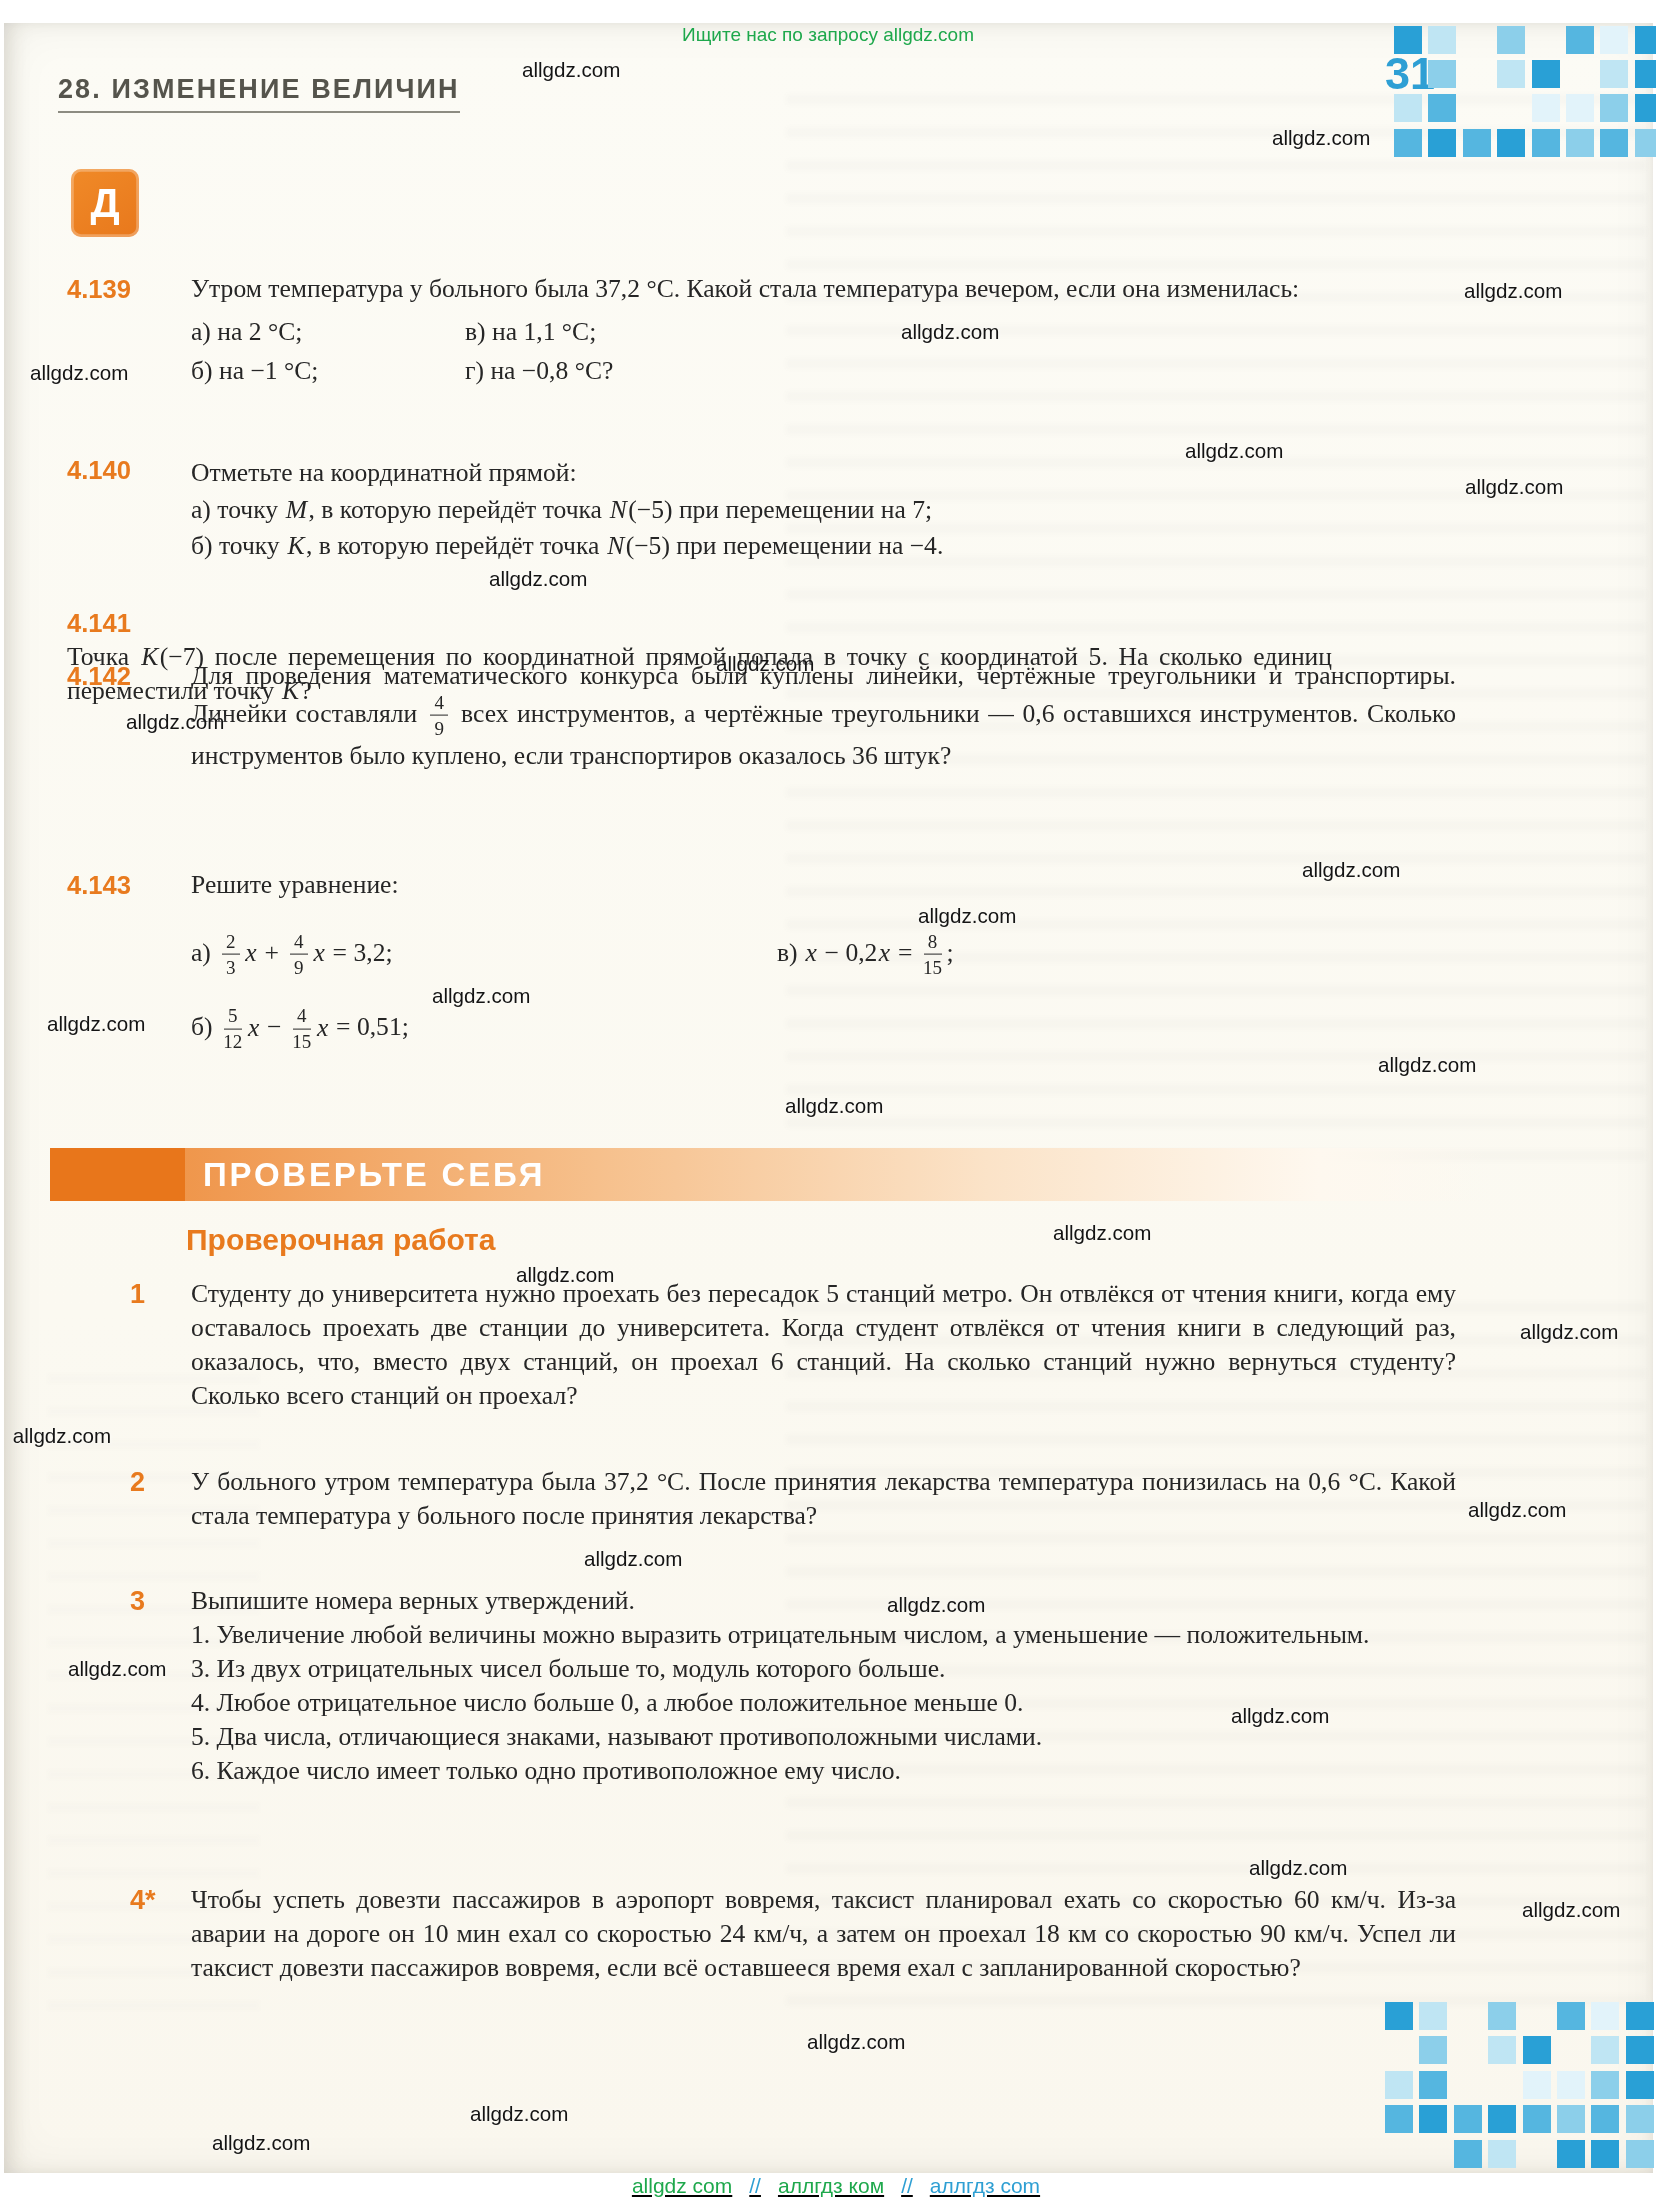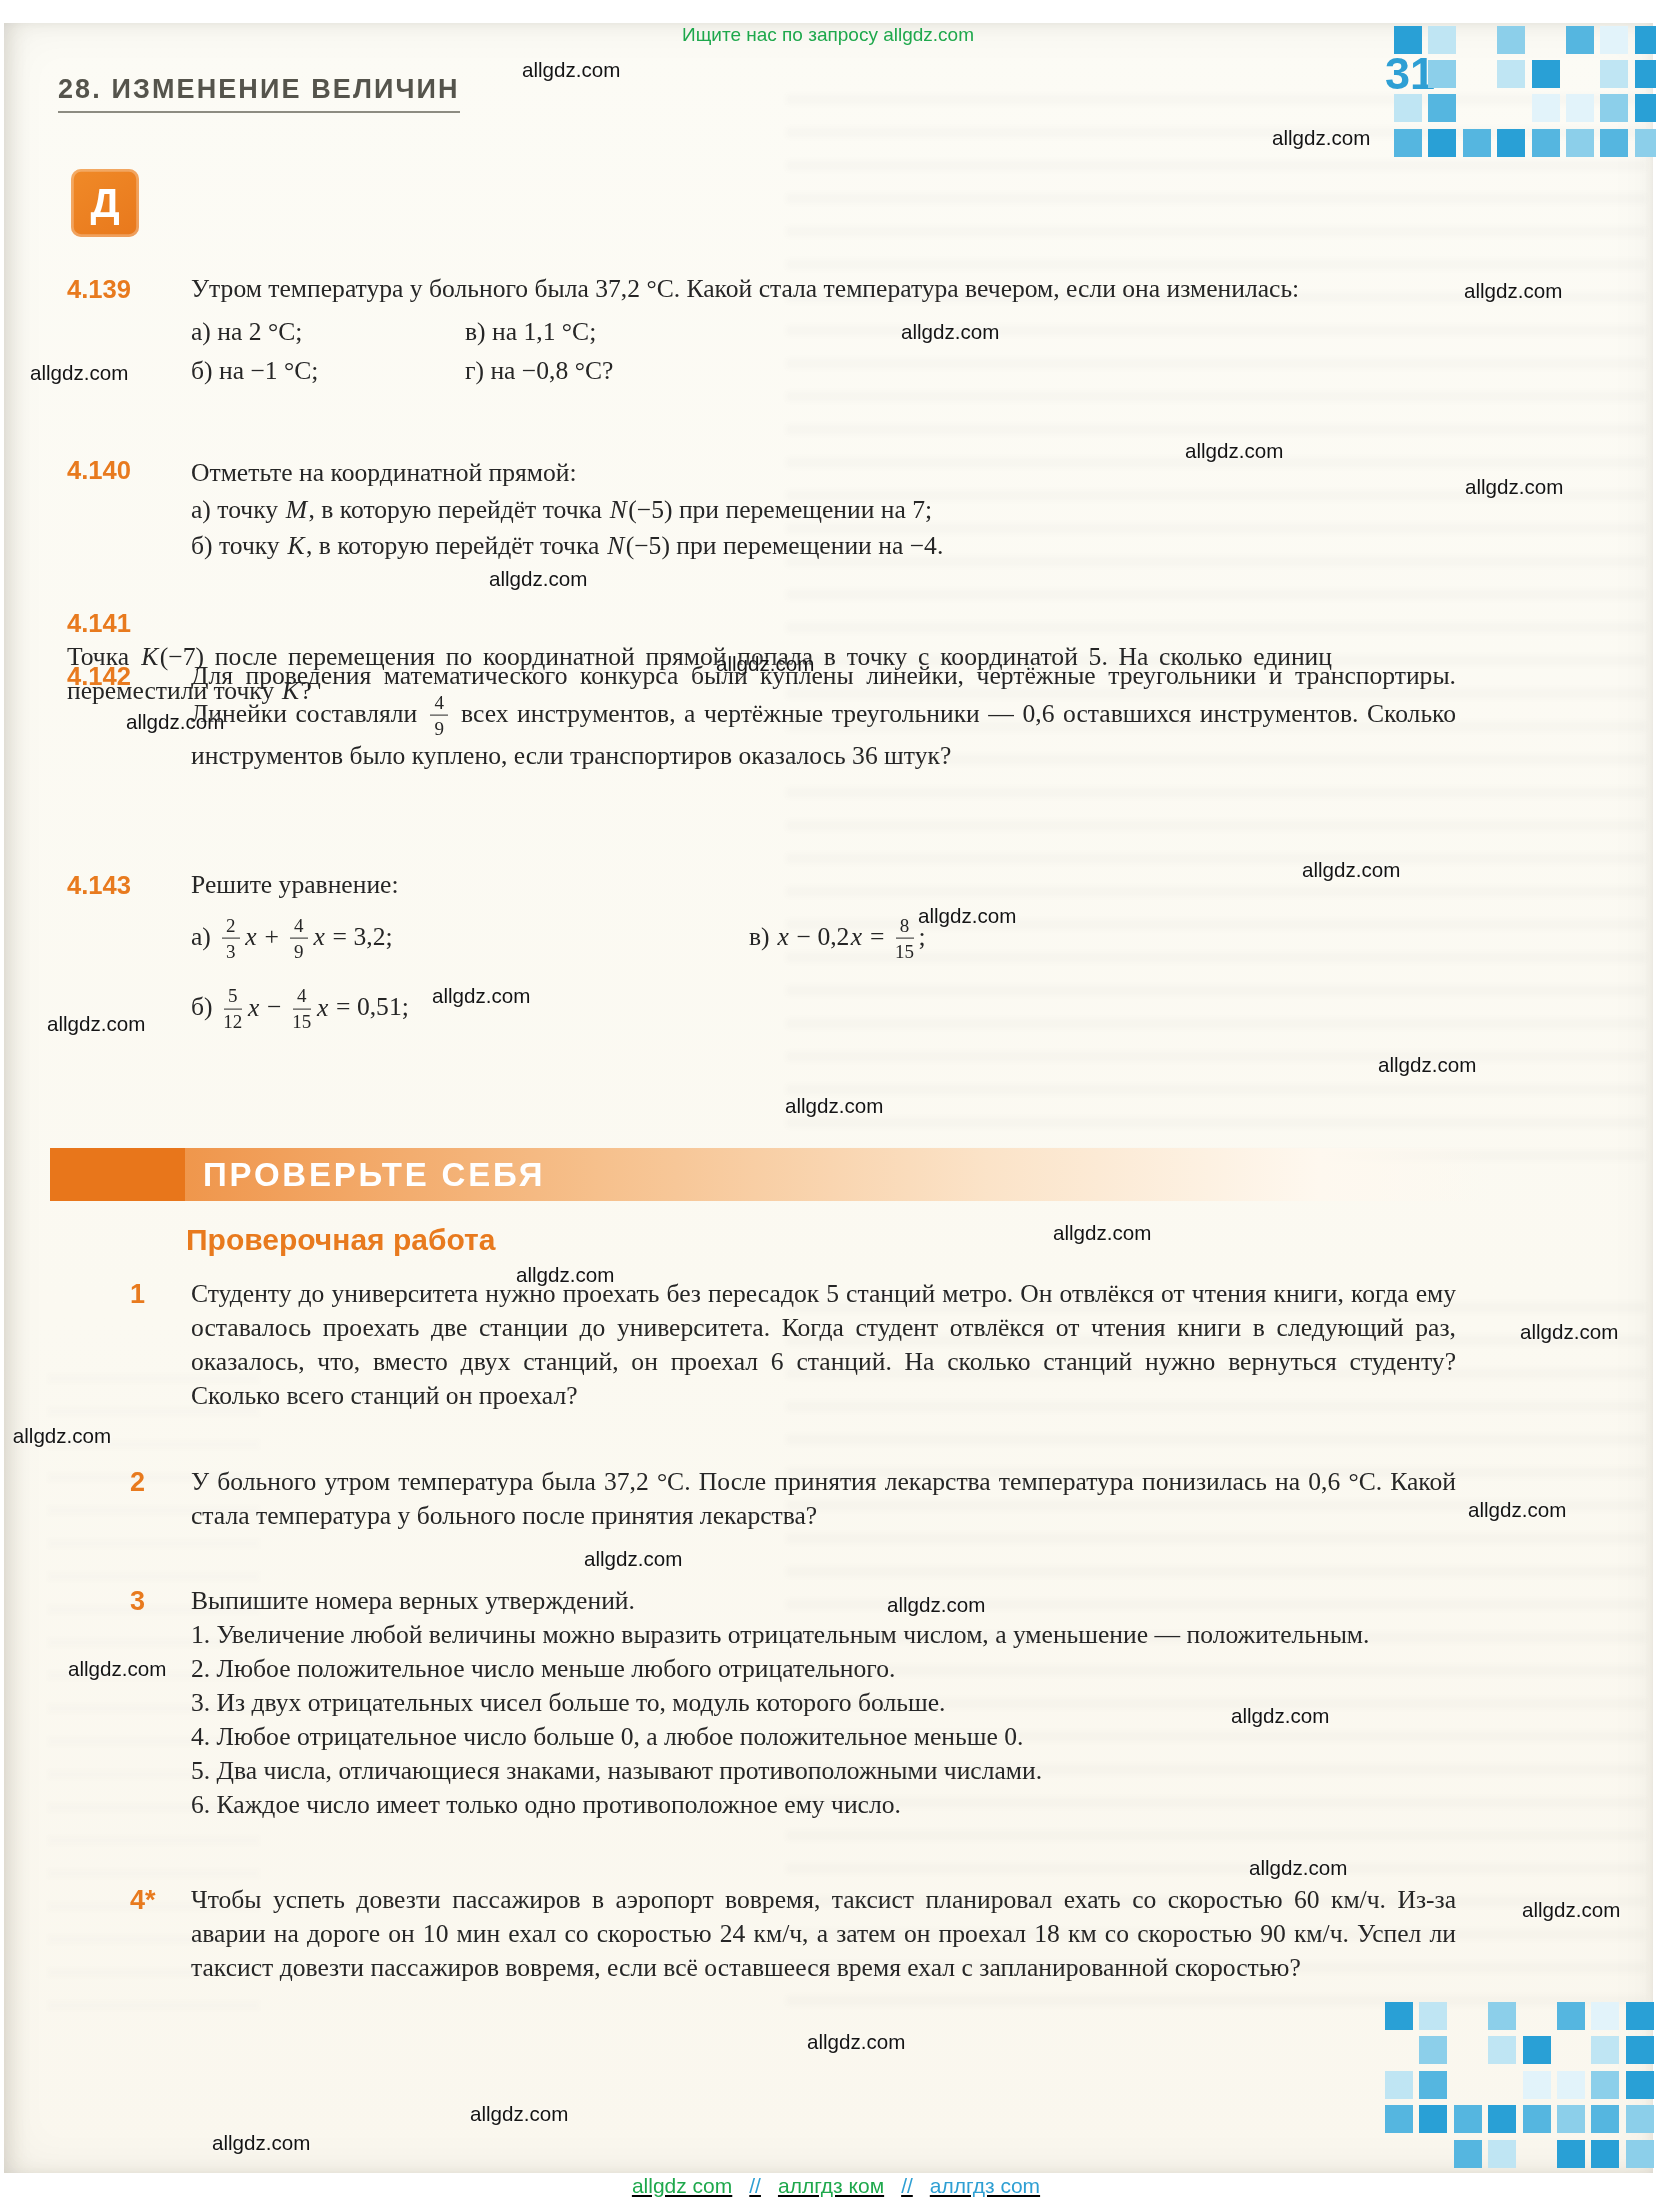--- a/index.html
+++ b/index.html
@@ -51,21 +51,21 @@
   p.plain{margin:0;}
   .opts{display:grid;grid-template-columns:274px 1fr;row-gap:5px;margin-top:8.5px;}
   .items p{margin:2.8px 0 0 0;}
   .mvar{font-style:italic;padding:0 1.4px;}
 
   .frac{display:inline-flex;flex-direction:column;align-items:center;vertical-align:middle;
     line-height:1;margin:0 4.3px;transform:translateY(-1.4px);}
   .frac .fn{font-size:19px;line-height:1.05;border-bottom:1.8px solid #262626;padding:0.7px 4.3px 2.8px;}
   .frac .fd{font-size:19px;line-height:1.05;padding-top:2.1px;}
 
-  .eqs{display:grid;grid-template-columns:558px 1fr;row-gap:24px;margin-top:14px;}
+  .eqs{display:grid;grid-template-columns:558px 1fr;row-gap:24px;margin-top:30px;gap:28px;}
   .eq{font-size:25.6px;line-height:1;}
 
   
   .cy-banner{position:absolute;left:50px;top:1148px;width:1442px;height:53px;
     background:linear-gradient(to right,#ed8a35 0%,#f09a52 12%,#f6c08c 38%,#fbe3c8 65%,#fef8ef 88%,rgba(255,255,255,0) 100%);}
   .cy-banner .block{position:absolute;left:0;top:0;width:135px;height:53px;background:#e8761b;}
   .cy-banner .txt{position:absolute;left:153px;top:7.8px;color:#ffffff;
     font-family:"Liberation Sans",sans-serif;font-size:33px;font-weight:bold;letter-spacing:2.8px;}
   .cy-heading{position:absolute;left:186px;top:1223px;color:#e87a1e;
     font-family:"Liberation Sans",sans-serif;font-size:30px;font-weight:bold;}
@@ -253,21 +253,20 @@
   <div class="pbody">
     <p class="just">У больного утром температура была 37,2 °C. После принятия лекарства температура понизилась на 0,6 °C. Какой стала температура у больного после принятия лекарства?</p>
   </div>
 </div>
 
 <div class="problem check" style="top:1584px;">
   <div class="pnum">3</div>
   <div class="pbody stmts">
     <p>Выпишите номера верных утверждений.</p>
     <p>1. Увеличение любой величины можно выразить отрицательным числом, а уменьшение — положительным.</p>
-    <p>2. Любое положительное число меньше любого отрицательного.</p>
     <p>3. Из двух отрицательных чисел больше то, модуль которого больше.</p>
     <p>4. Любое отрицательное число больше 0, а любое положительное меньше 0.</p>
     <p>5. Два числа, отличающиеся знаками, называют противоположными числами.</p>
     <p>6. Каждое число имеет только одно противоположное ему число.</p>
   </div>
 </div>
 
 <div class="problem check" style="top:1883px;">
   <div class="pnum">4*</div>
   <div class="pbody">

